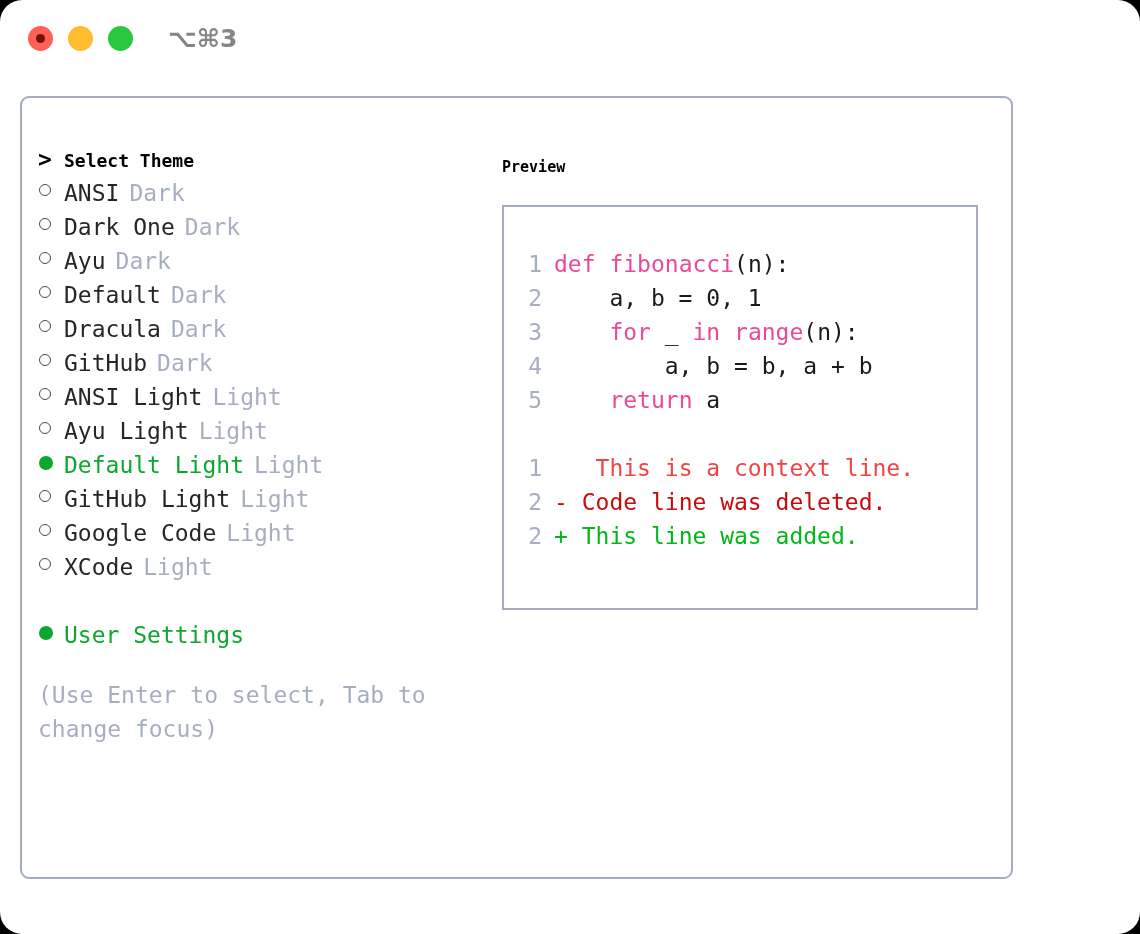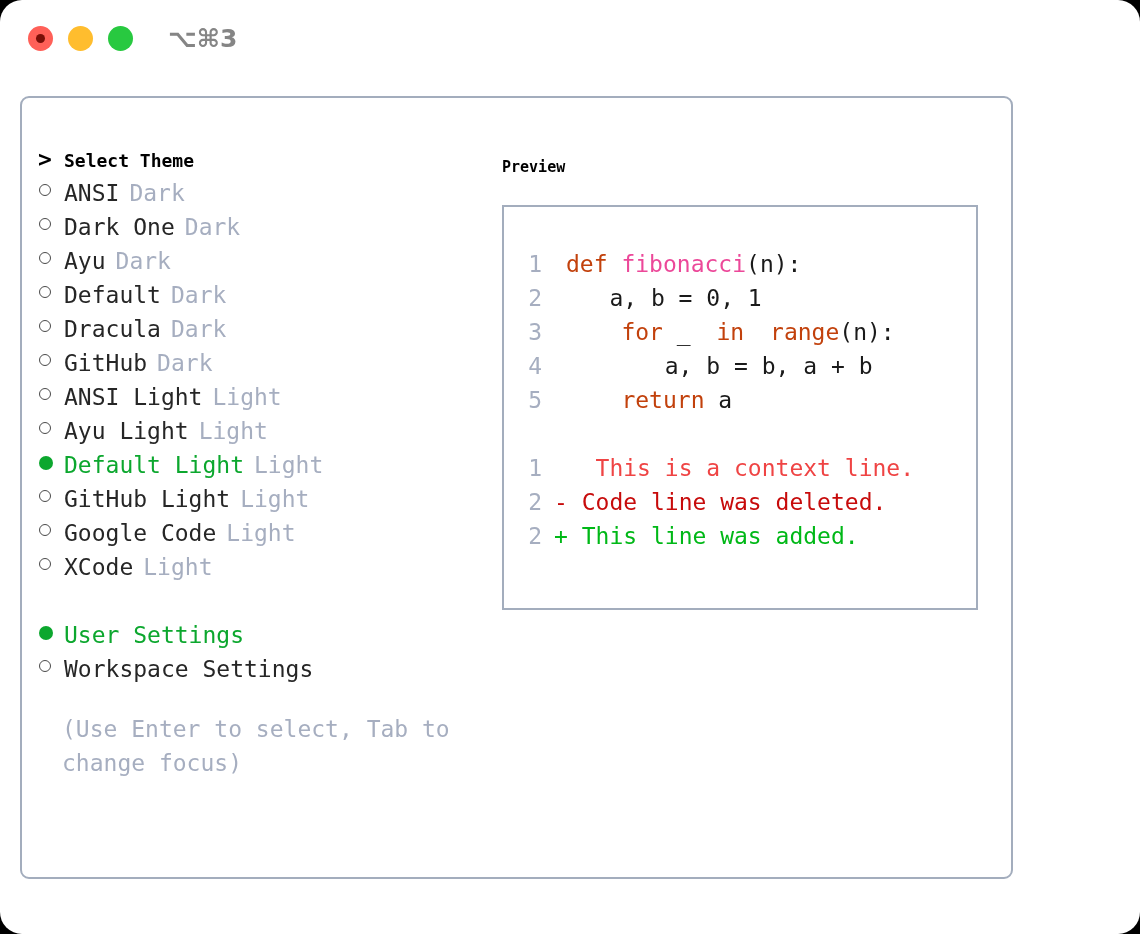--- a/index.html
+++ b/index.html
@@ -162,21 +162,20 @@
 
   .spacer { height: 34px; }
 
   .hint {
     font-size: 23px;
     line-height: 34px;
     color: #a6aec0;
     white-space: pre-wrap;
     width: 420px;
     margin-top: 26px;
-    margin-left: 24px;
   }
 
   
   #right-col {
     position: absolute;
     left: 480px;
     top: 44px;
     width: 500px;
   }
   #preview-title {
@@ -208,21 +207,21 @@
     line-height: 34px;
     white-space: pre;
     height: 34px;
   }
   .lineno {
     flex: 0 0 26px;
     text-align: right;
     color: #a6aec0;
     margin-right: 12px;
   }
-  .kw      { color: #c2410c; margin-left: 12px; }
+  .kw      { color: #ec4899; }
   .fnname  { color: #ec4899; }
   .plain   { color: #1a1a1a; }
   .ctx     { color: #ef4444; }
   .del     { color: #C70B0B; }
   .add     { color: #00B817; }
   .gap { height: 34px; }
 </style>
 </head>
 <body>
 
@@ -280,23 +279,20 @@
       </div>
       <div class="row">
         <span class="bullet-hollow"></span><span class="label">XCode</span><span class="tag">Light</span>
       </div>
 
       <div class="spacer"></div>
 
       <div class="row">
         <span class="bullet-filled"></span><span class="label selected">User Settings</span>
       </div>
-      <div class="row">
-        <span class="bullet-hollow"></span><span class="label">Workspace Settings</span>
-      </div>
 
       <div class="hint">(Use Enter to select, Tab to change focus)</div>
     </div>
 
     <div id="right-col">
       <div id="preview-title">Preview</div>
 
       <div id="preview-box">
         <div id="code-area">
 

